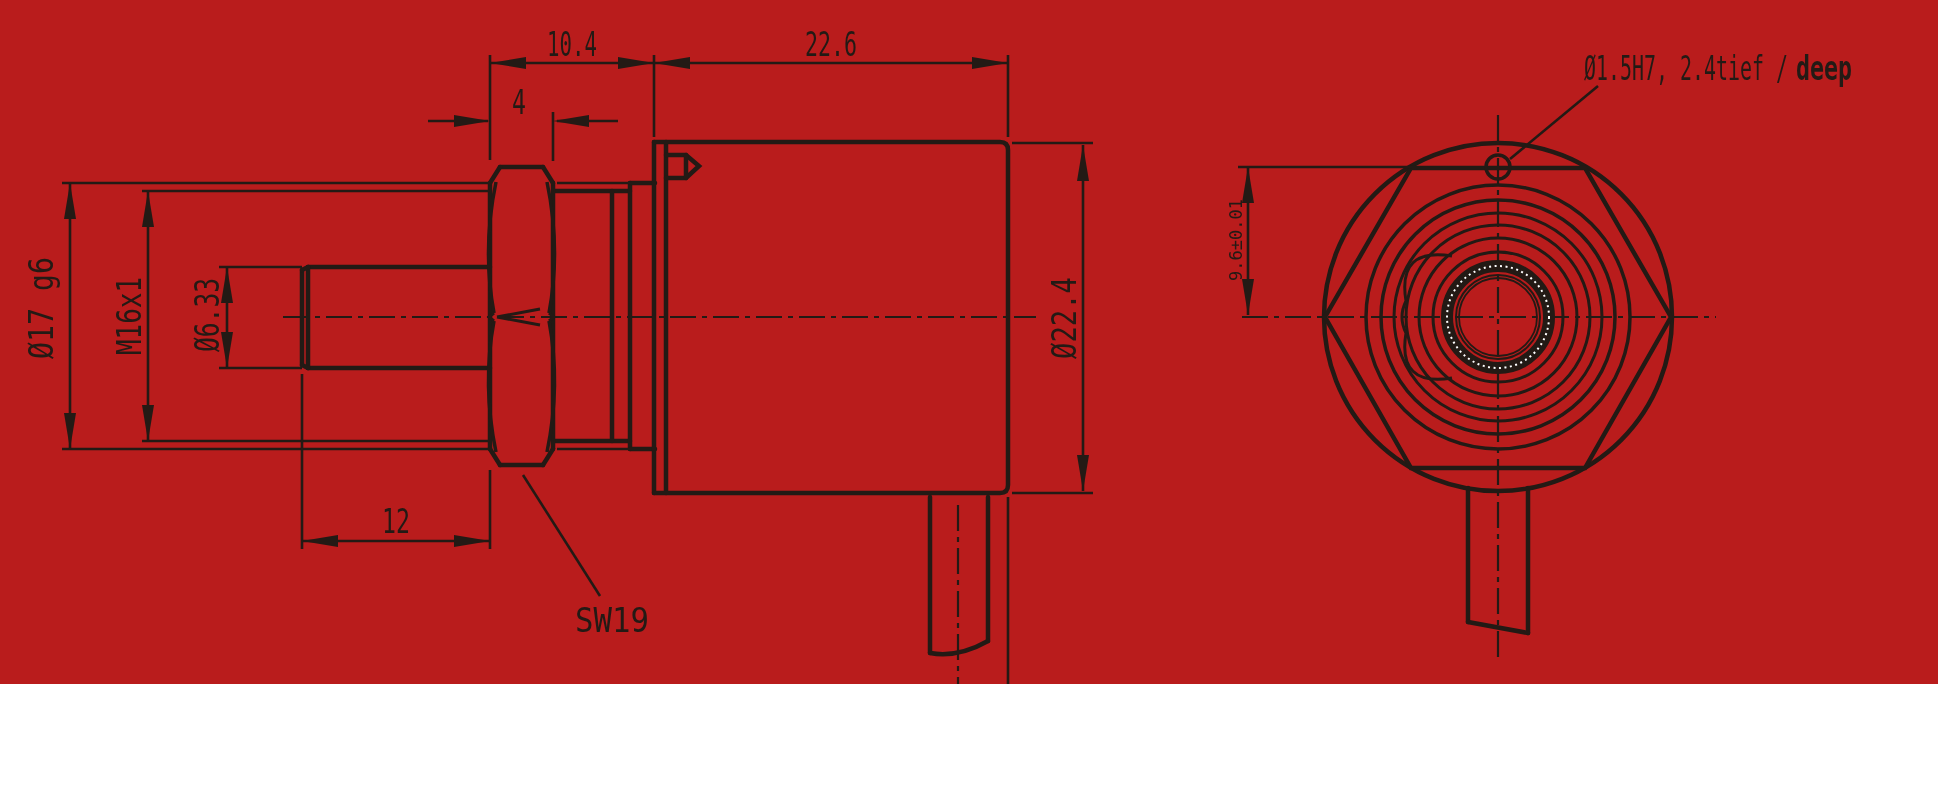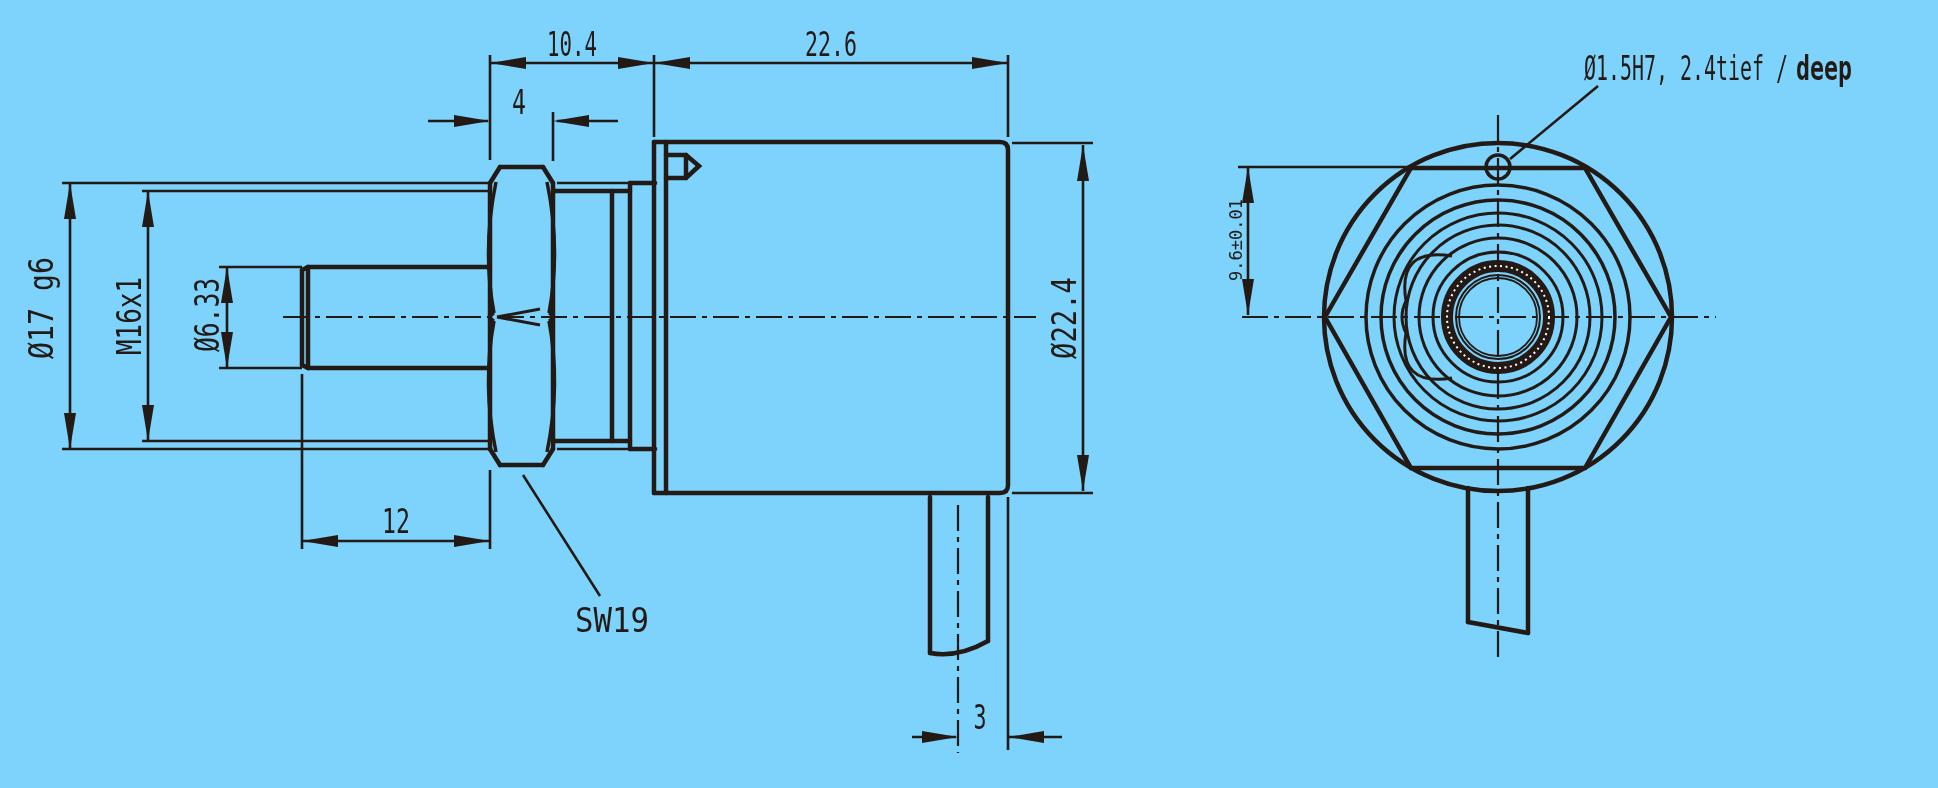--- a/index.html
+++ b/index.html
@@ -1,16 +1,16 @@
 <!DOCTYPE html>
 <html><head>
 <meta charset="utf-8">
 <style>
   html,body{margin:0;padding:0;background:#ffffff;}
-  .stage{position:relative;width:1938px;height:788px;background:#7dd3fc;overflow:hidden;}
+  .stage{position:relative;width:1938px;height:684px;background:#b91c1c;overflow:hidden;}
   svg{display:block;}
   .part{stroke:#231a15;stroke-width:4.5;fill:none;stroke-linecap:round;}
   .part-m{stroke:#231a15;stroke-width:3.5;fill:none;}
   .part-t{stroke:#231a15;stroke-width:3;fill:none;}
   .dim{stroke:#231a15;stroke-width:2.6;fill:none;stroke-linecap:butt;}
   .center{stroke:#231a15;stroke-width:2.2;fill:none;stroke-dasharray:26 6 5 6;}
   .arrow{fill:#231a15;stroke:none;}
   text{font-family:"DejaVu Sans Mono","Liberation Mono",monospace;fill:#231a15;font-size:33px;}
   .small{font-size:18px;}
   .note{font-size:34px;}

